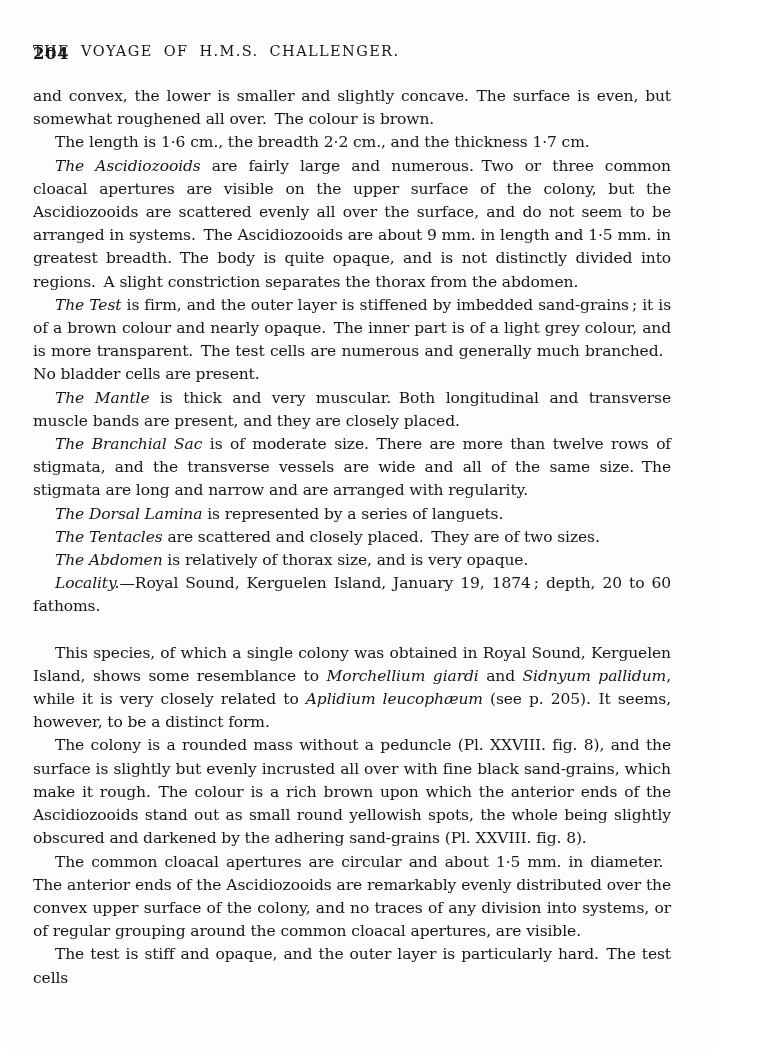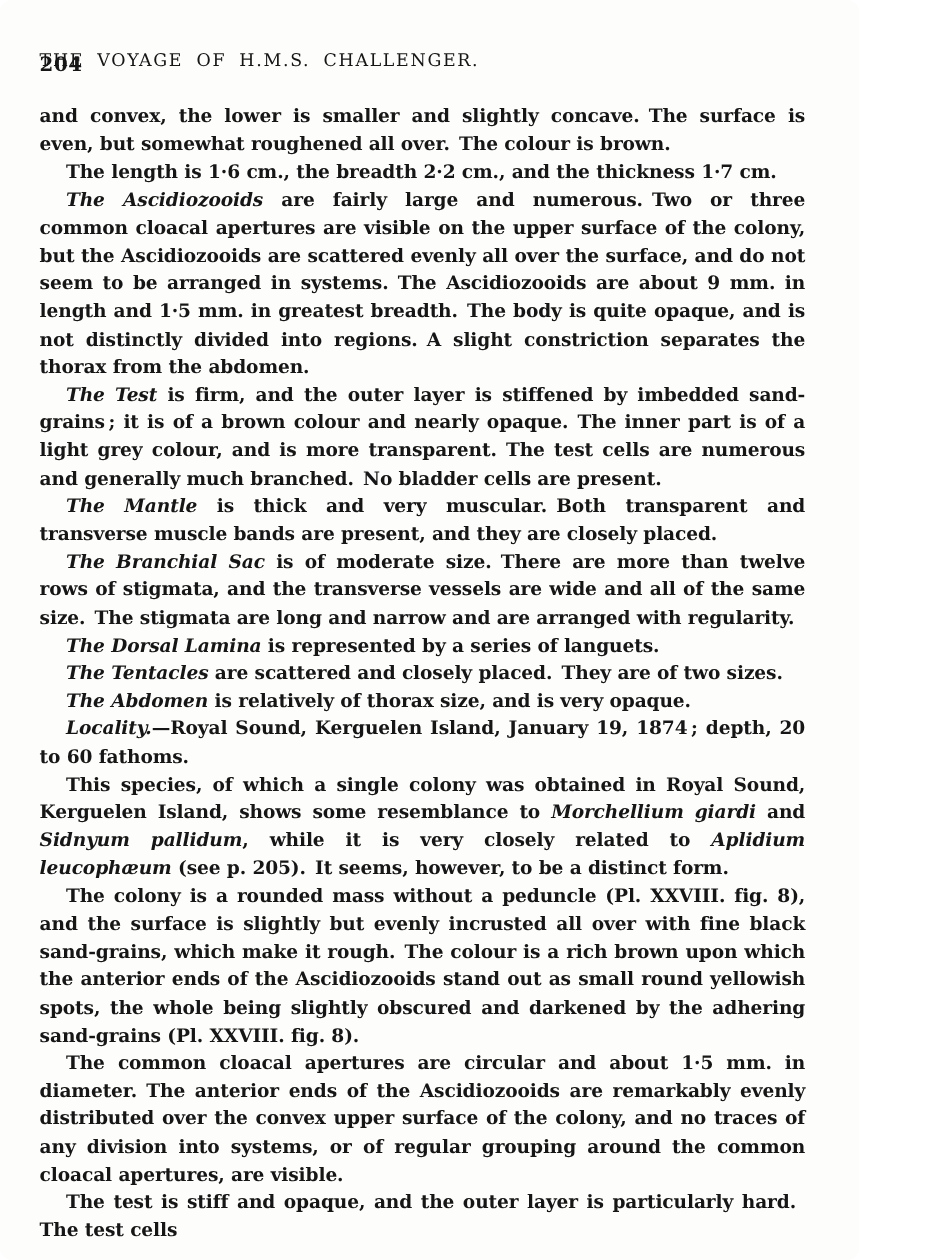--- a/index.html
+++ b/index.html
@@ -39,40 +39,39 @@
     letter-spacing: 1.4px;
     word-spacing: 5px;
     white-space: nowrap;
   }
   .body p {
     margin: 0;
     font-size: 15.5px;
     line-height: 23.2px;
     text-align: justify;
     letter-spacing: -0.1px;
-    font-weight: bold;
   }
   .body p.indent { text-indent: 22px; }
-  .body p.gap { }
+  .body p.gap { margin-top: 23px; }
   .body em { font-style: italic; }
 </style>
 </head>
 <body>
 
 <div class="page">
   <header class="pagehead">
     <span class="pagenum">204</span>
     <span class="runtitle">THE VOYAGE OF H.M.S. CHALLENGER.</span>
   </header>
   <main class="body" id="page-body">
       <p class=""><span>and convex, the lower is smaller and slightly concave. The surface is even, but somewhat roughened all over. The colour is brown.</span></p>
       <p class="indent"><span>The length is 1·6 cm., the breadth 2·2 cm., and the thickness 1·7 cm.</span></p>
       <p class="indent"><em>The Ascidiozooids</em><span> are fairly large and numerous. Two or three common cloacal apertures are visible on the upper surface of the colony, but the Ascidiozooids are scattered evenly all over the surface, and do not seem to be arranged in systems. The Ascidiozooids are about 9 mm. in length and 1·5 mm. in greatest breadth. The body is quite opaque, and is not distinctly divided into regions. A slight constriction separates the thorax from the abdomen.</span></p>
       <p class="indent"><em>The Test</em><span> is firm, and the outer layer is stiffened by imbedded sand-grains ; it is of a brown colour and nearly opaque. The inner part is of a light grey colour, and is more transparent. The test cells are numerous and generally much branched. No bladder cells are present.</span></p>
-      <p class="indent"><em>The Mantle</em><span> is thick and very muscular. Both transparent and transverse muscle bands are present, and they are closely placed.</span></p>
+      <p class="indent"><em>The Mantle</em><span> is thick and very muscular. Both longitudinal and transverse muscle bands are present, and they are closely placed.</span></p>
       <p class="indent"><em>The Branchial Sac</em><span> is of moderate size. There are more than twelve rows of stigmata, and the transverse vessels are wide and all of the same size. The stigmata are long and narrow and are arranged with regularity.</span></p>
       <p class="indent"><em>The Dorsal Lamina</em><span> is represented by a series of languets.</span></p>
       <p class="indent"><em>The Tentacles</em><span> are scattered and closely placed. They are of two sizes.</span></p>
       <p class="indent"><em>The Abdomen</em><span> is relatively of thorax size, and is very opaque.</span></p>
       <p class="indent"><em>Locality.</em><span>—Royal Sound, Kerguelen Island, January 19, 1874 ; depth, 20 to 60 fathoms.</span></p>
       <p class="indent gap"><span>This species, of which a single colony was obtained in Royal Sound, Kerguelen Island, shows some resemblance to </span><em>Morchellium giardi</em><span> and </span><em>Sidnyum pallidum</em><span>, while it is very closely related to </span><em>Aplidium leucophæum</em><span> (see p. 205). It seems, however, to be a distinct form.</span></p>
       <p class="indent"><span>The colony is a rounded mass without a peduncle (Pl. XXVIII. fig. 8), and the surface is slightly but evenly incrusted all over with fine black sand-grains, which make it rough. The colour is a rich brown upon which the anterior ends of the Ascidiozooids stand out as small round yellowish spots, the whole being slightly obscured and darkened by the adhering sand-grains (Pl. XXVIII. fig. 8).</span></p>
       <p class="indent"><span>The common cloacal apertures are circular and about 1·5 mm. in diameter. The anterior ends of the Ascidiozooids are remarkably evenly distributed over the convex upper surface of the colony, and no traces of any division into systems, or of regular grouping around the common cloacal apertures, are visible.</span></p>
       <p class="indent"><span>The test is stiff and opaque, and the outer layer is particularly hard. The test cells</span></p>
     </main>

